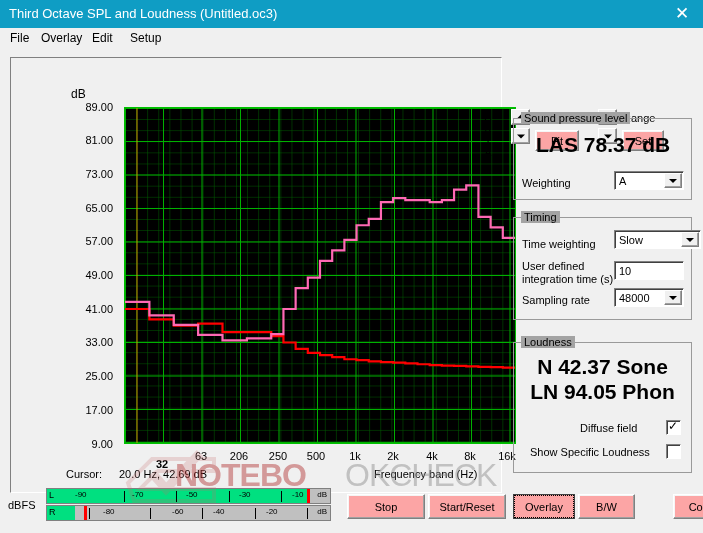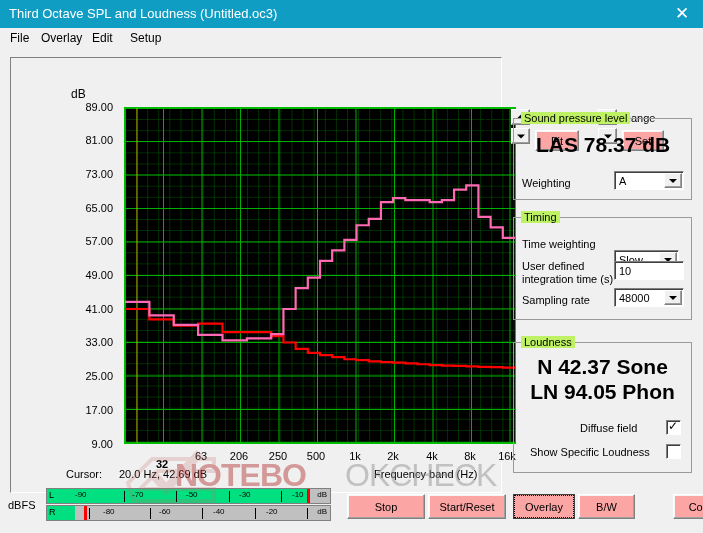--- a/index.html
+++ b/index.html
@@ -31,21 +31,21 @@
   .chart-title{position:absolute;left:0;top:28px;width:490px;text-align:center;font-size:12px;color:#000;}
   .ylabel{position:absolute;left:60px;top:29px;font-size:12px;color:#000;}
   .ytick{position:absolute;width:60px;text-align:right;font-size:11px;color:#000;}
   .xtick{position:absolute;text-align:center;font-size:11px;color:#000;width:40px;}
   .arta{position:absolute;left:471px;top:53px;width:12px;font-size:10px;color:#000;
     text-align:center;line-height:12px;}
   .cursor-text{position:absolute;left:55px;top:410px;font-size:11px;color:#000;}
   .freq-text{position:absolute;left:363px;top:410px;font-size:11px;color:#000;}
   
   .grp{position:absolute;border:1px solid #9a9a9a;background:transparent;}
-  .grp-title{position:absolute;top:-7px;left:7px;background:#bef264;padding:0 3px;font-size:11px;color:#000;}
+  .grp-title{position:absolute;top:-7px;left:7px;background:#a3a3a3;padding:0 3px;font-size:11px;color:#000;}
   .lbl{position:absolute;font-size:11px;color:#000;}
   .bigval{position:absolute;font-size:21px;font-weight:bold;color:#000;white-space:nowrap;}
   
   .btn{position:absolute;background:#fca5a5;border:1px solid;
     border-color:#ffffff #808080 #808080 #ffffff;
     box-shadow:inset -1px -1px 0 #a0a0a0, inset 1px 1px 0 #f5f5f5;
     font-size:11px;color:#000;text-align:center;cursor:pointer;
     display:flex;align-items:center;justify-content:center;}
   .btn.focus{border:1px solid #404040;box-shadow:none;}
   .btn.focus .inner{border:1px dotted #000;width:100%;height:100%;
@@ -212,21 +212,21 @@
         <span class="txt">A</span>
         <span class="ddbtn">
             <i class="tri"></i>
           </span>
       </div>
     </div>
 
     <div class="grp" style="left:513px;top:169px;width:177px;height:101px;">
       <span class="grp-title">Timing</span>
       <div class="lbl" style="left:8px;top:20px;">Time weighting</div>
-      <div class="field" style="left:100px;top:12px;width:65px;height:19px;margin-top:20px;">
+      <div class="field" style="left:100px;top:12px;width:87px;height:19px;">
         <span class="txt">Slow</span>
         <span class="ddbtn">
             <i class="tri"></i>
           </span>
       </div>
       <div class="lbl" style="left:8px;top:42px;">User defined</div>
       <div class="lbl" style="left:8px;top:55px;">integration time (s)</div>
       <div class="field" style="left:100px;top:43px;width:70px;height:19px;">
         <span class="txt">10</span>
       </div>
@@ -270,21 +270,21 @@
         <span class="mdb">dB</span>
       </div>
 
       <div class="meterrow" style="top:17px;">
         <div class="meterfill" id="fill-R" style="width: 10%;"></div>
         <div class="meterpeak" id="peak-R" style="left: 13%;"></div>
         <span class="meterch">R</span>
         <span class="mbar" style="left:42px;"></span>
         <span class="mtick" style="left:56px;">-80</span>
         <span class="mbar" style="left:103px;"></span>
-        <span class="mtick" style="left:112px;">-60</span>
+        <span class="mtick" style="left:125px;">-60</span>
         <span class="mbar" style="left:155px;"></span>
         <span class="mtick" style="left:166px;">-40</span>
         <span class="mbar" style="left:208px;"></span>
         <span class="mtick" style="left:219px;">-20</span>
         <span class="mbar" style="left:260px;"></span>
         <span class="mdb">dB</span>
       </div>
     </div>
 
     <div class="btn" style="left:428px;top:446px;width:76px;height:23px;">Start/Reset</div>

